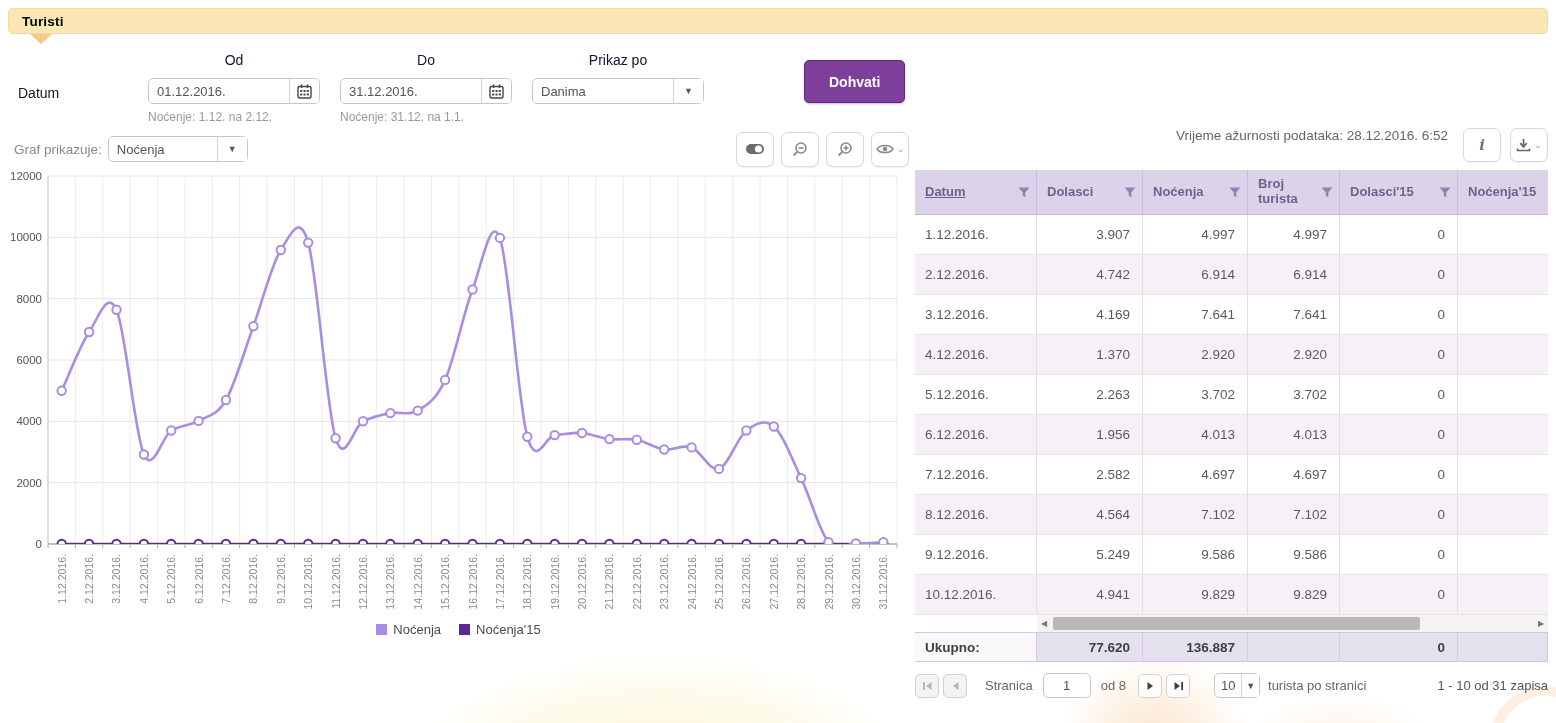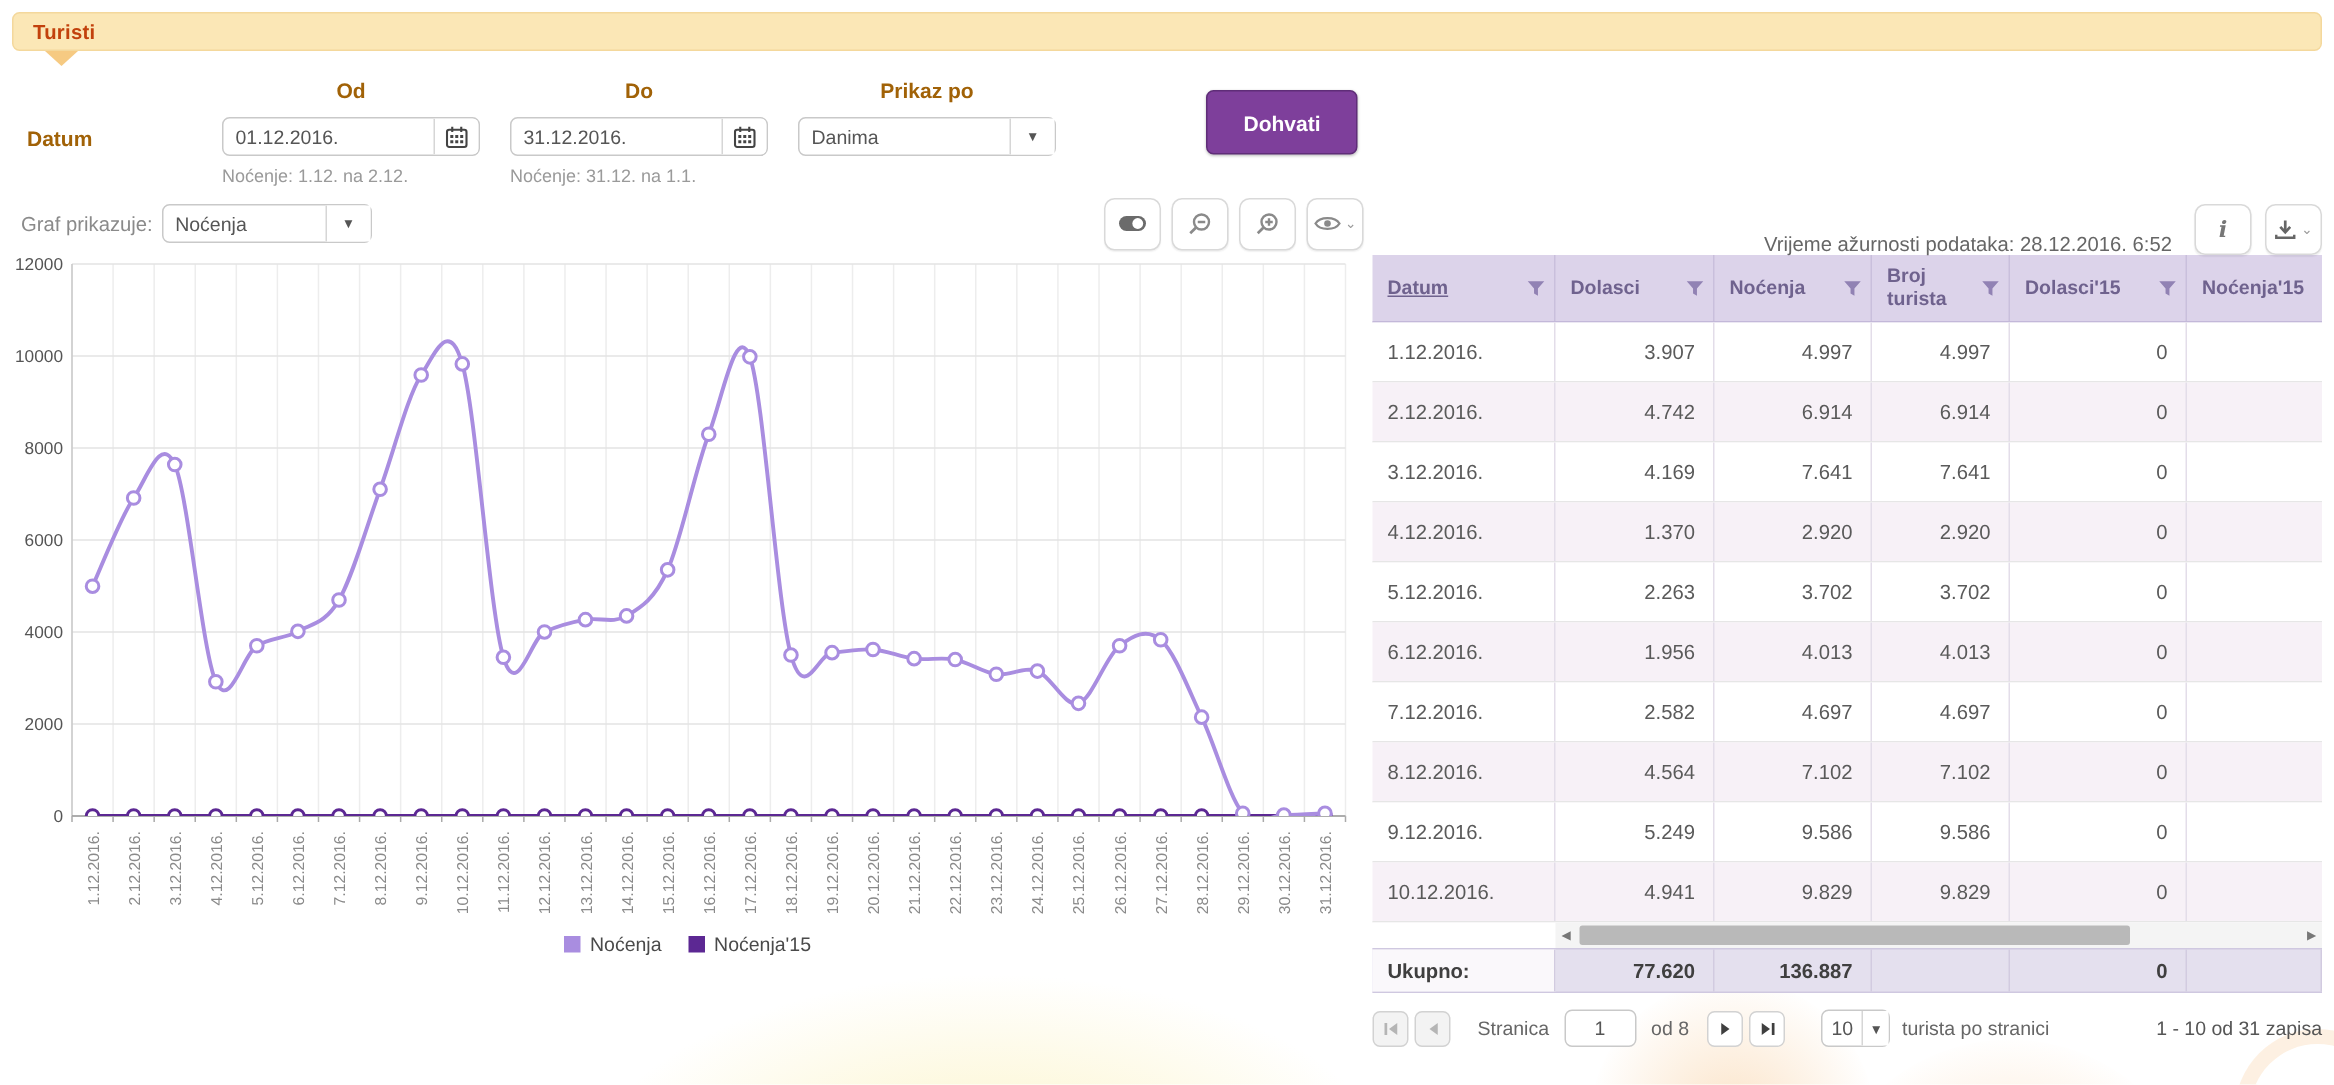--- a/index.html
+++ b/index.html
@@ -15,28 +15,28 @@
     background:radial-gradient(circle at center, rgba(250,220,185,.8), rgba(250,220,185,0) 72%); }
   .blob-peach2 { left:1210px; top:685px; width:260px; height:260px;
     background:radial-gradient(circle at center, rgba(250,216,178,.85), rgba(250,216,178,0) 72%); }
   .blob-ring { left:1500px; top:688px; width:90px; height:90px; background:#fff;
     box-shadow:0 0 0 10px rgba(250,222,190,.45); }
   .content { position:relative; z-index:1; }
 
   
   .topbar { margin:8px 8px 0 8px; height:26px; background:#fbe7b6; border:1px solid #f4d89c;
     border-radius:5px; display:flex; align-items:center; padding-left:13px; }
-  .topbar span { font-size:13.5px; font-weight:bold; color:#c2410c; letter-spacing:.2px; }
+  .topbar span { font-size:13.5px; font-weight:bold; color:#000000; letter-spacing:.2px; }
   .tab-pointer { width:0; height:0; margin-left:30px; border-left:11px solid transparent;
     border-right:11px solid transparent; border-top:10px solid #f6ca82; }
 
   
   .filters { display:flex; padding:8px 0 4px 18px; }
   .f-label-col { width:130px; padding-top:32px; }
-  .purple-label { color:#a16207; font-weight:bold; font-size:14px; }
+  .purple-label { color:#0f172a; font-weight:normal; font-size:14px; }
   .f-group { width:172px; margin-right:20px; }
   .f-group .top-label { text-align:center; height:26px; font-size:14px; }
   .f-hint { font-size:12px; color:#9a9a9a; margin-top:6px; white-space:nowrap; }
   .input-wrap { display:flex; height:26px; border:1px solid #c9c9c9; border-radius:5px;
     background:#fff; overflow:hidden; }
   .input-wrap input { flex:1; border:0; outline:none; padding:0 8px; font-size:13px; color:#555;
     font-family:inherit; min-width:0; background:transparent; }
   .cal-btn, .dd-btn { width:30px; display:flex; align-items:center; justify-content:center;
     border-left:1px solid #d6d6d6; background:#fff; cursor:pointer; }
   .dd-btn { font-size:9px; color:#555; }
@@ -63,21 +63,21 @@
   .tool-btn svg { display:block; }
   .chev { font-size:9px; color:#999; }
 
   
   .chart-svg { display:block; }
   .legend { display:flex; justify-content:center; gap:18px; margin-top:0; font-size:13px; color:#4a4a4a; }
   .legend .li { display:flex; align-items:center; gap:6px; cursor:pointer; }
   .legend .sq { width:11px; height:11px; display:inline-block; }
 
   
-  .update-row { height:42px; display:flex; align-items:flex-end; justify-content:flex-end; gap:9px; }
+  .update-row { height:42px; display:flex; align-items:flex-start; justify-content:flex-end; gap:9px; }
   .update-text { font-size:13.5px; color:#666; margin-right:6px; }
   .mini-btn { height:34px; min-width:38px; background:#fff; border:1px solid #d9d9d9; border-radius:7px;
     display:flex; align-items:center; justify-content:center; cursor:pointer; gap:3px;
     box-shadow:0 1px 1px rgba(0,0,0,.06); }
   .info-glyph { font-family:"DejaVu Serif",serif; font-style:italic; font-weight:bold;
     font-size:15px; color:#777; }
 
   
   .grid-table { border:0; }
   .trow { display:grid; grid-template-columns:122px 106px 105px 92px 118px 1fr; }

